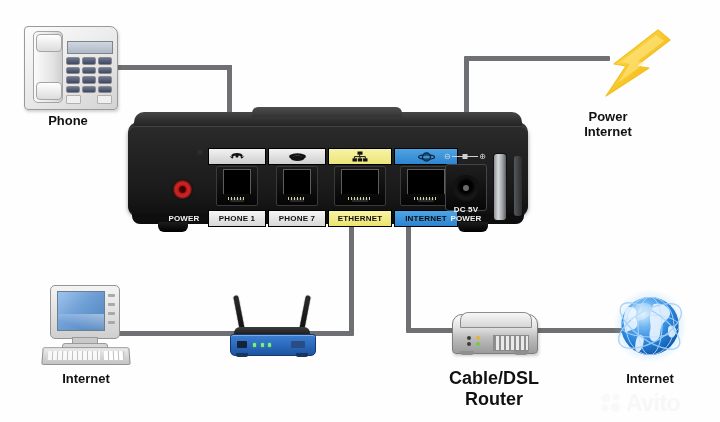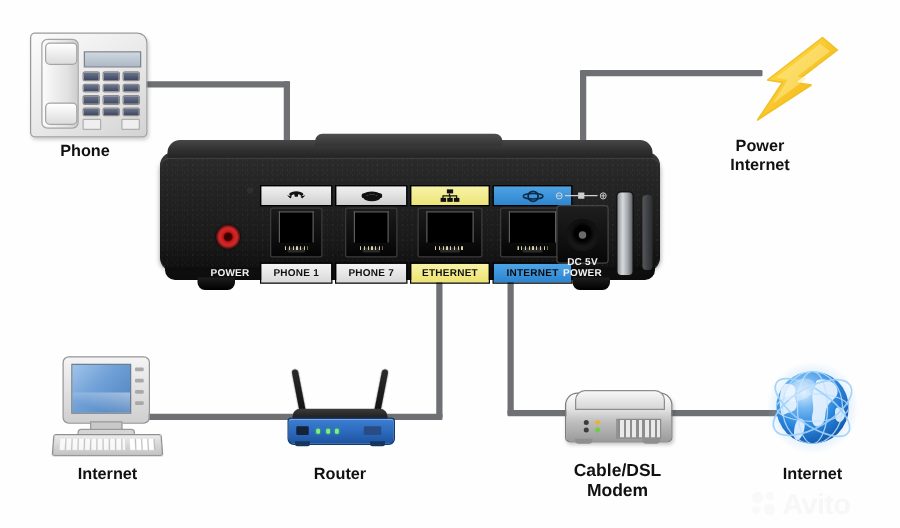--- a/index.html
+++ b/index.html
@@ -442,38 +442,37 @@
     <div class="router-body">
       <div class="rleds">
           <i></i>
           <i></i>
           <i></i>
         </div>
     </div>
     <div class="rfoot l"></div>
     <div class="rfoot r"></div>
   </div>
-  <div class="lbl" style="left:214px;top:372px;width:116px;font-size:13px;">Router</div>
 
   <div class="modem">
     <div class="modem-body">
       <div class="modem-leds">
           <i></i>
           <i></i>
           <i></i>
           <i></i>
         </div>
       <div class="modem-vents"></div>
     </div>
     <div class="modem-foot l"></div>
     <div class="modem-foot r"></div>
   </div>
-  <div class="lbl" style="left:432px;top:368px;width:124px;font-size:14px;">
+  <div class="lbl" style="left:432px;top:368px;width:124px;font-size:18px;">
     <span>Cable/DSL</span><br>
-    <span>Modem</span>
+    <span>Router</span>
   </div>
 
   <div class="globe">
     <svg width="76" height="76" viewBox="0 0 76 76">
       <defs>
         <radialGradient id="gl" cx="38%" cy="30%" r="75%">
           <stop offset="0%" stop-color="#d8ecff"></stop>
           <stop offset="28%" stop-color="#74b8f2"></stop>
           <stop offset="62%" stop-color="#2b87dd"></stop>
           <stop offset="100%" stop-color="#0f55a8"></stop>

